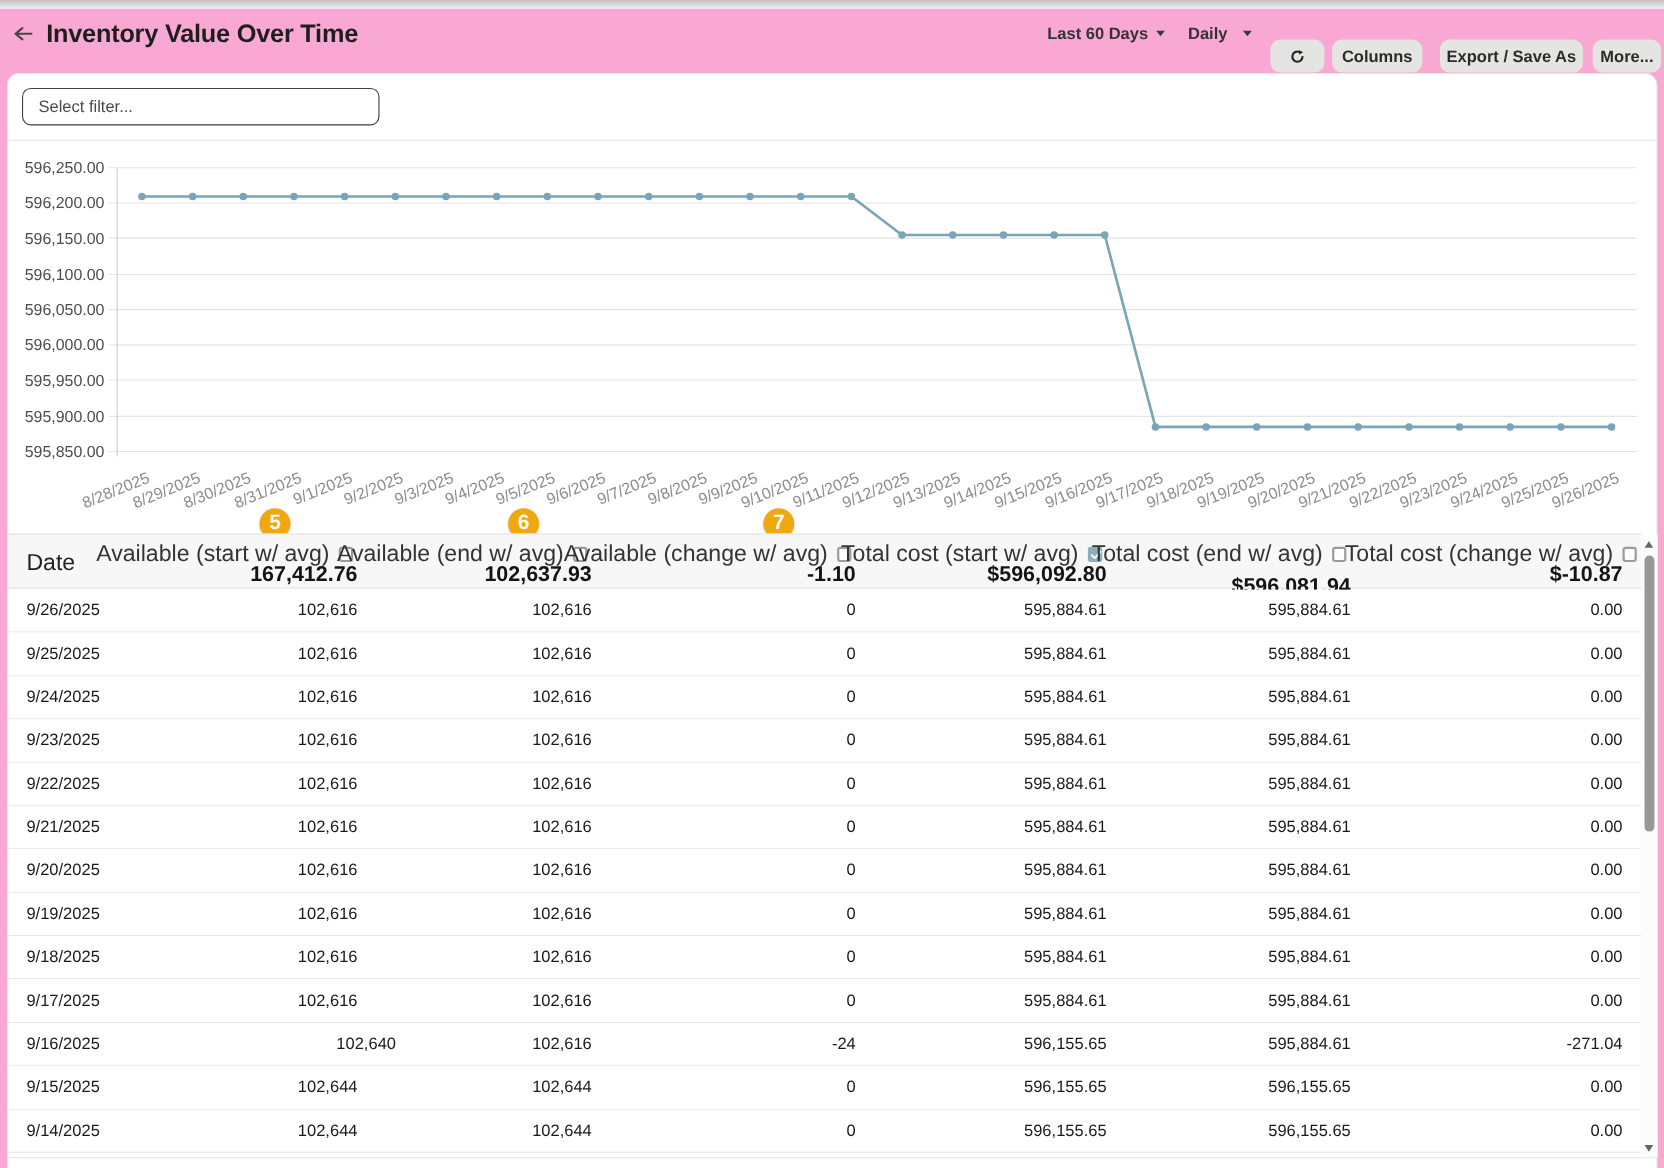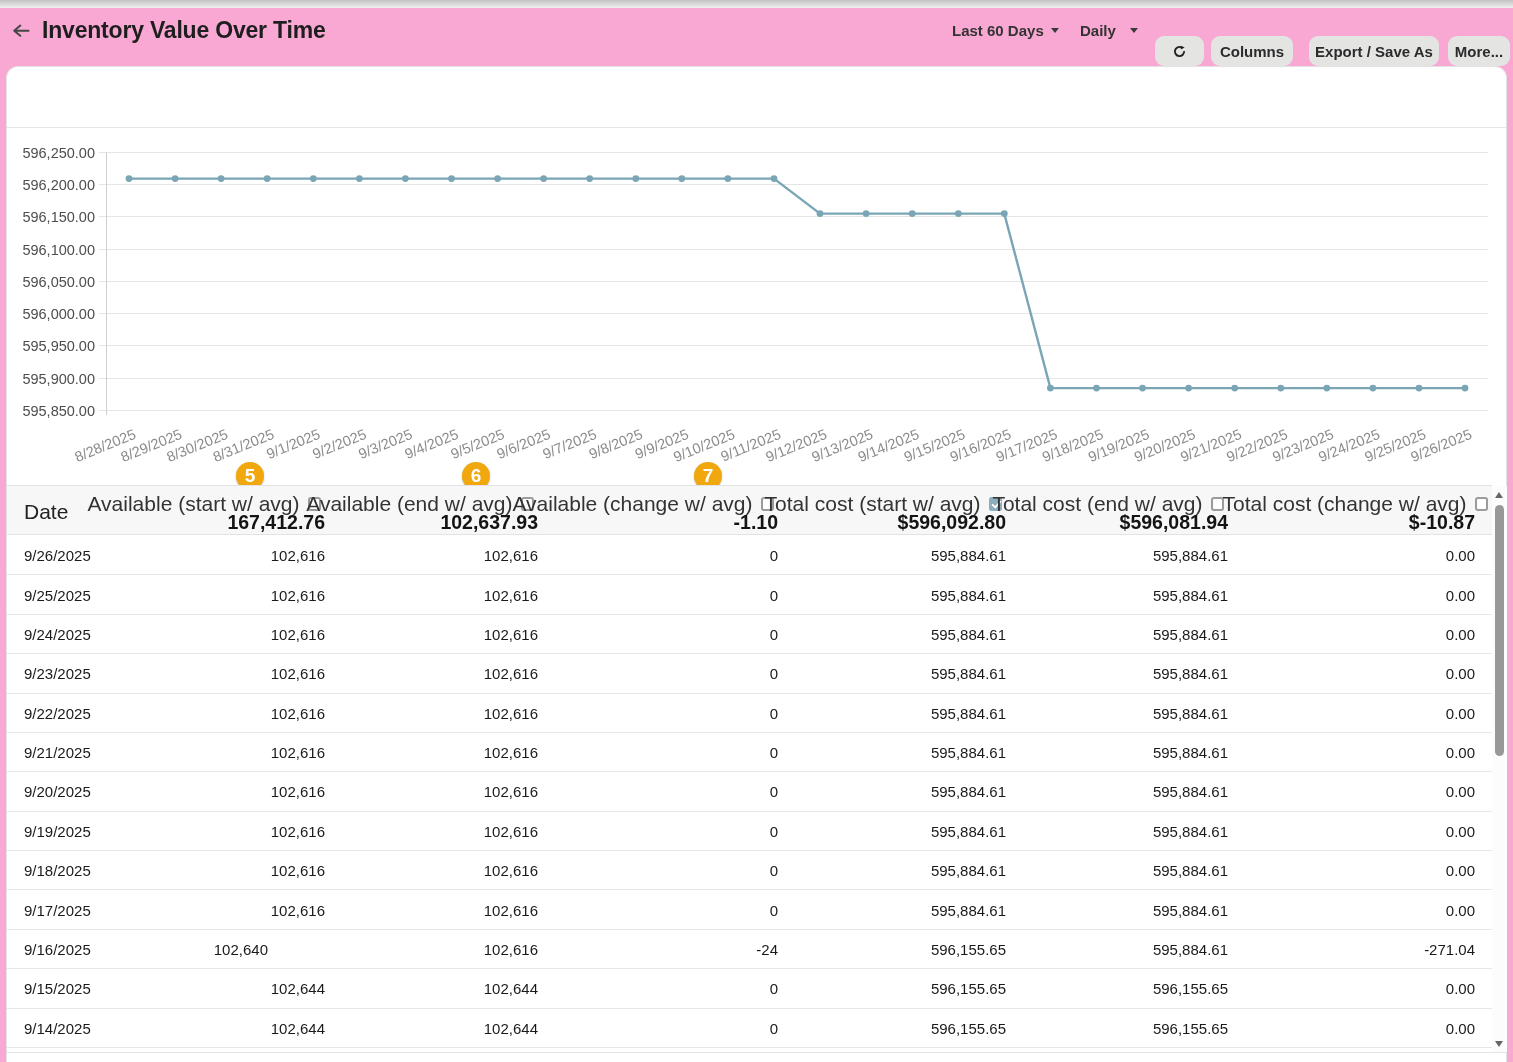--- a/index.html
+++ b/index.html
@@ -43,20 +43,21 @@
 <div class="caret" style="left:1130px;"></div>
 <div class="topbtn" style="left:1155px;width:49px;">
 <svg width="17" height="17" viewBox="0 0 17 17">
         <path d="M10.44 4.33 A4.6 4.6 0 1 0 13.08 8.1" stroke="#222" stroke-width="1.9" fill="none"></path>
         <path d="M9.9 2.7 L9.9 6.5 L13.7 4.6 Z" fill="#222"></path>
       </svg>
 </div>
 <div class="topbtn" style="left:1211px;width:82px;">Columns</div>
 <div class="topbtn" style="left:1309px;width:130px;">Export / Save As</div>
 <div class="topbtn" style="left:1448px;width:62px;">More...</div>
+<div id="filterbox">Select filter...</div>
 <div id="divider"></div>
 <svg id="chart" style="position:absolute;left:0;top:126px;" width="1513" height="360" font-family="Liberation Sans, sans-serif">
 <line x1="99" y1="26.5" x2="1488" y2="26.5" stroke="#e5e5e5" stroke-width="1"></line>
 <text x="95" y="31.5" text-anchor="end" font-size="14.5" fill="#4d4d4d">596,250.00</text>
 <line x1="99" y1="58.5" x2="1488" y2="58.5" stroke="#e5e5e5" stroke-width="1"></line>
 <text x="95" y="63.5" text-anchor="end" font-size="14.5" fill="#4d4d4d">596,200.00</text>
 <line x1="99" y1="90.5" x2="1488" y2="90.5" stroke="#e5e5e5" stroke-width="1"></line>
 <text x="95" y="95.5" text-anchor="end" font-size="14.5" fill="#4d4d4d">596,150.00</text>
 <line x1="99" y1="123.5" x2="1488" y2="123.5" stroke="#e5e5e5" stroke-width="1"></line>
 <text x="95" y="128.5" text-anchor="end" font-size="14.5" fill="#4d4d4d">596,100.00</text>
@@ -144,21 +145,21 @@
 <div class="hagg" style="right:954px;">102,637.93</div>
 <div class="hlabel" style="right:714px;">Available (change w/ avg)<span class="cb"></span></div>
 <div class="hagg" style="right:714px;">-1.10</div>
 <div class="hlabel" style="right:486px;">Total cost (start w/ avg)<span class="cbchecked">
           <svg width="13" height="13" viewBox="0 0 13 13">
             <path d="M2.6 6.8 L5.3 9.4 L10.4 3.6" stroke="#fff" stroke-width="1.8" fill="none" stroke-linecap="round" stroke-linejoin="round"></path>
           </svg>
         </span></div>
 <div class="hagg" style="right:486px;">$596,092.80</div>
 <div class="hlabel" style="right:264px;">Total cost (end w/ avg)<span class="cb"></span></div>
-<div class="hagg" style="right:264px;">$596,081.94</div>
+<div class="hagg" style="right:264px;margin-top:11px;">$596,081.94</div>
 <div class="hlabel" style="right:0;">Total cost (change w/ avg)<span class="cb"></span></div>
 <div class="hagg" style="right:17px;">$-10.87</div>
 </div>
 <div class="row" style="top:536.00px;height:39.38px;">
 <span class="cell" style="left:17px;">9/26/2025</span>
 <span class="cell" style="right:1167px;">102,616</span>
 <span class="cell" style="right:954px;">102,616</span>
 <span class="cell" style="right:714px;">0</span>
 <span class="cell" style="right:486px;">595,884.61</span>
 <span class="cell" style="right:264px;">595,884.61</span>
@@ -240,21 +241,21 @@
 <span class="cell" style="left:17px;">9/17/2025</span>
 <span class="cell" style="right:1167px;">102,616</span>
 <span class="cell" style="right:954px;">102,616</span>
 <span class="cell" style="right:714px;">0</span>
 <span class="cell" style="right:486px;">595,884.61</span>
 <span class="cell" style="right:264px;">595,884.61</span>
 <span class="cell" style="right:17px;">0.00</span>
 </div>
 <div class="row" style="top:929.80px;height:39.38px;">
 <span class="cell" style="left:17px;">9/16/2025</span>
-<span class="cell" style="right:1224px;">102,640</span>
+<span class="cell" style="right:1132px;">102,640</span>
 <span class="cell" style="right:954px;">102,616</span>
 <span class="cell" style="right:714px;">-24</span>
 <span class="cell" style="right:486px;">596,155.65</span>
 <span class="cell" style="right:264px;">595,884.61</span>
 <span class="cell" style="right:17px;">-271.04</span>
 </div>
 <div class="row" style="top:969.18px;height:39.38px;">
 <span class="cell" style="left:17px;">9/15/2025</span>
 <span class="cell" style="right:1167px;">102,644</span>
 <span class="cell" style="right:954px;">102,644</span>

